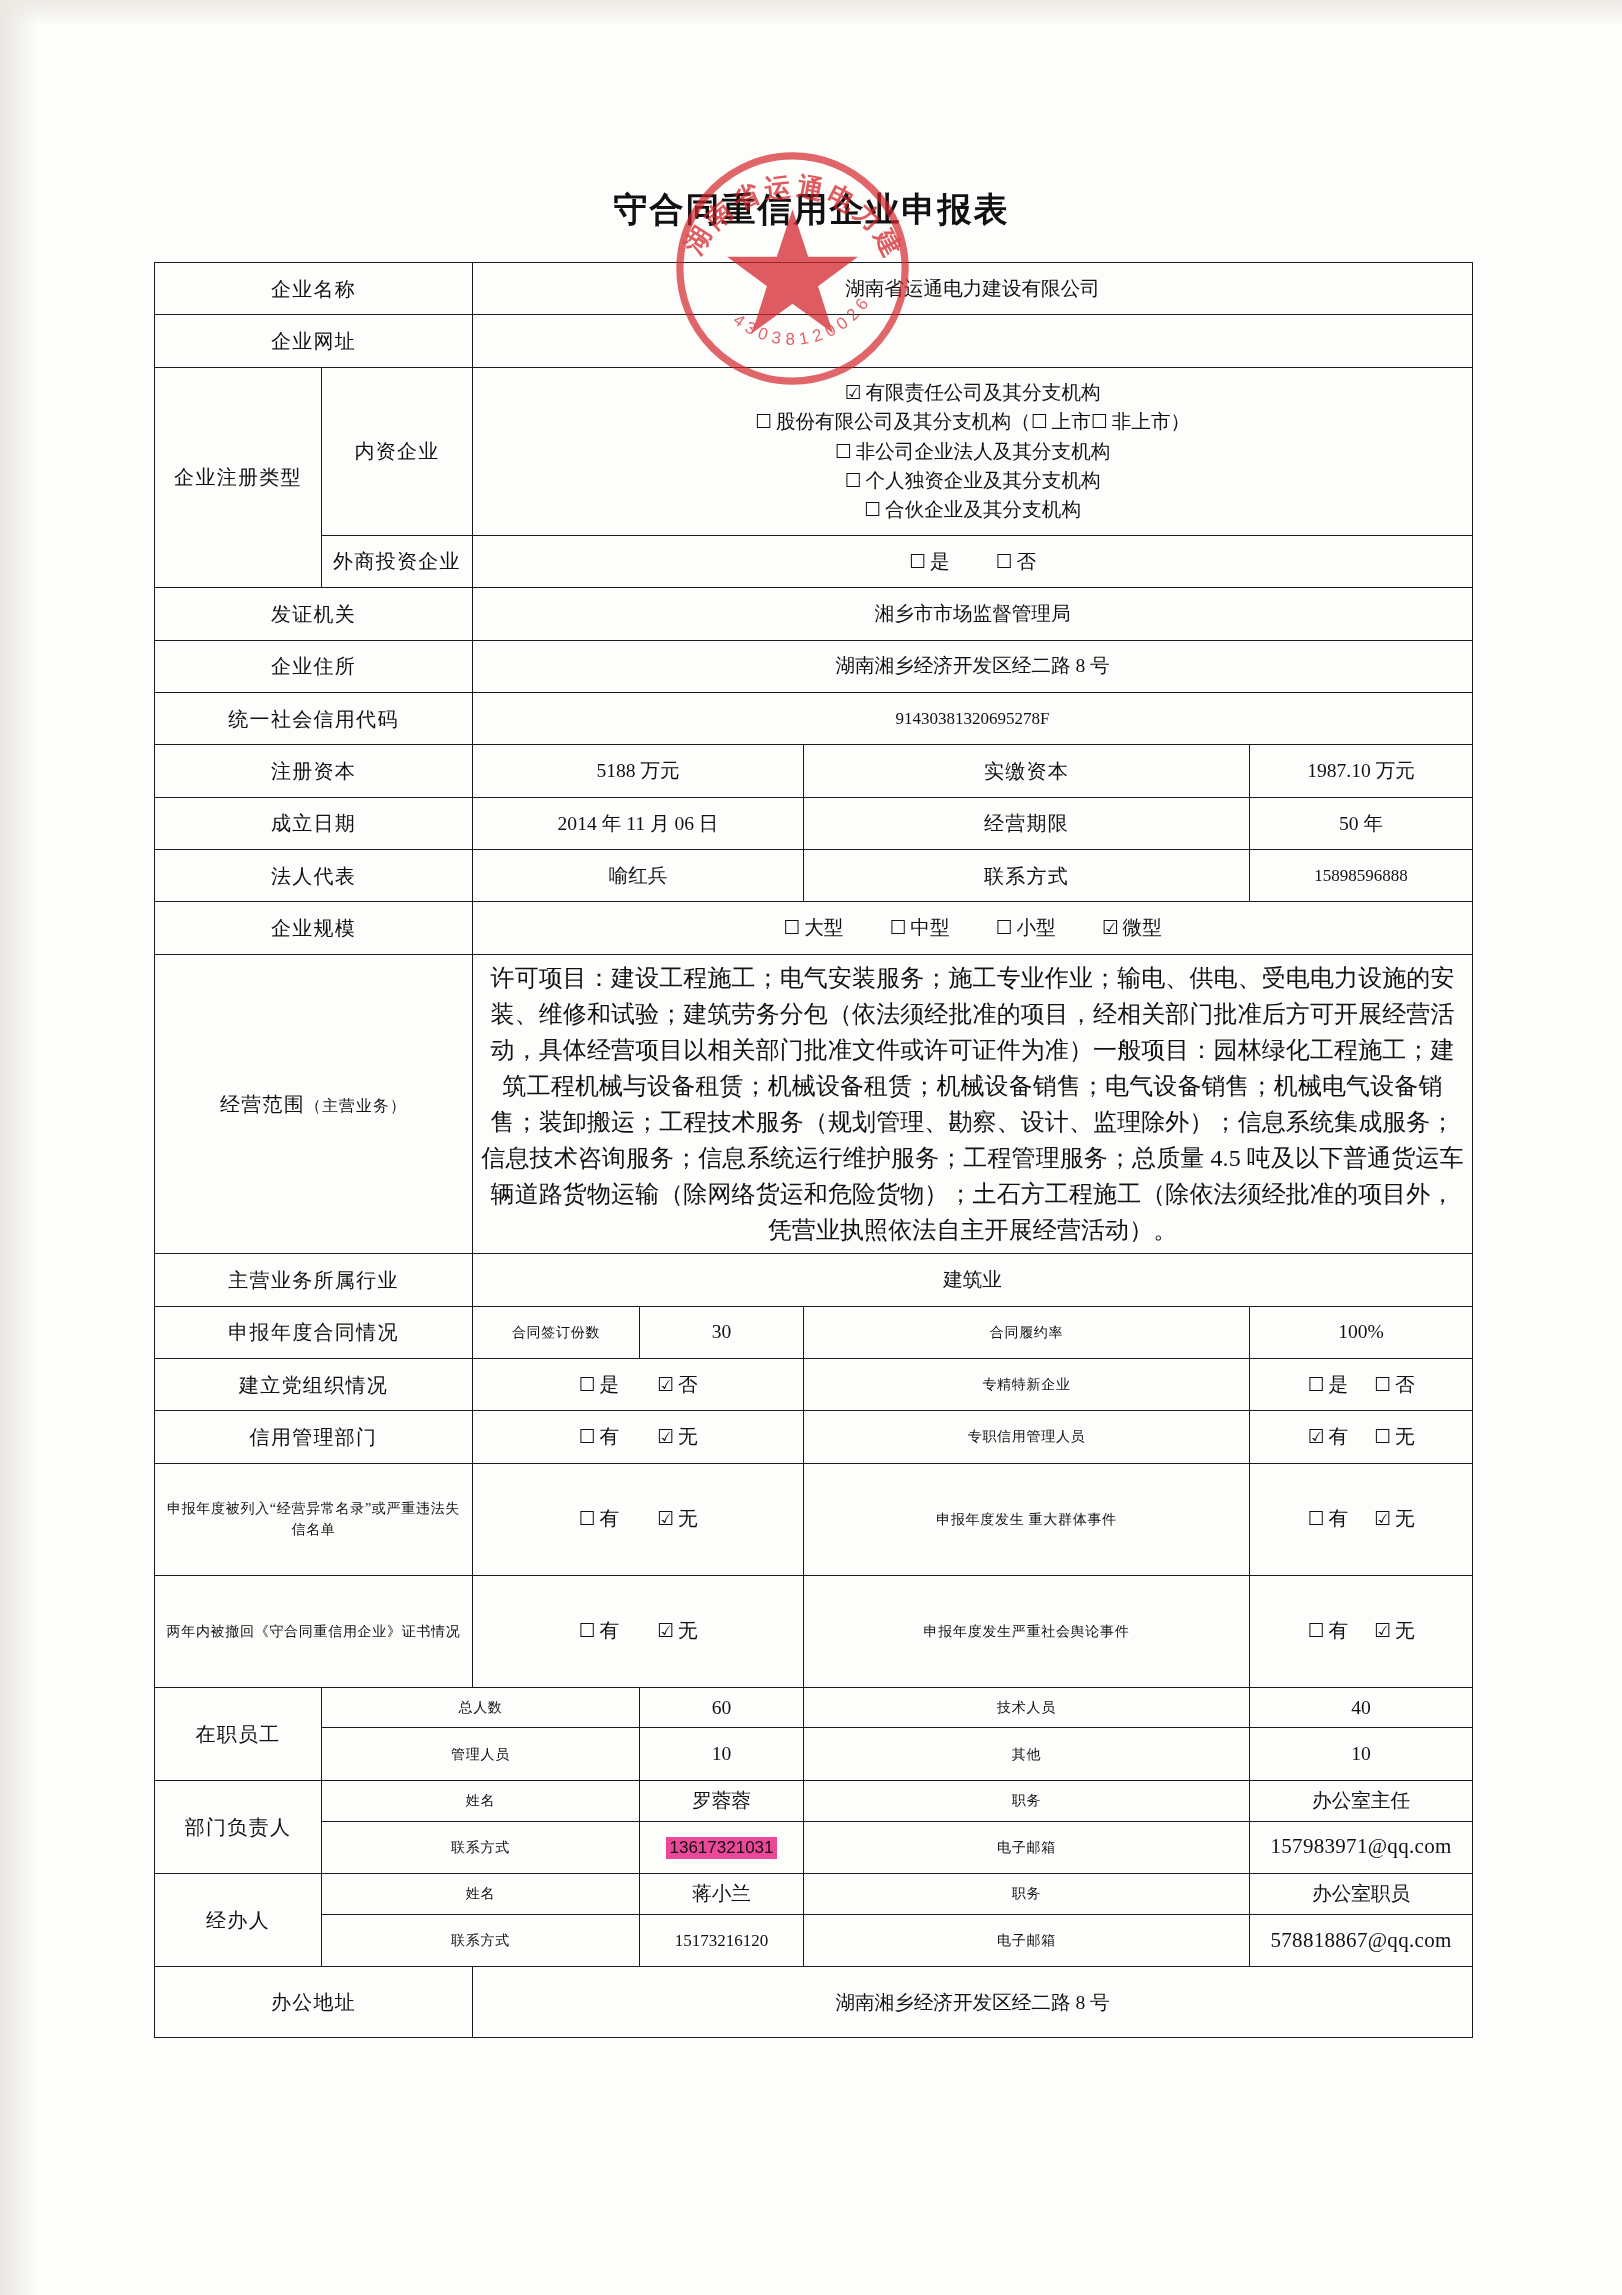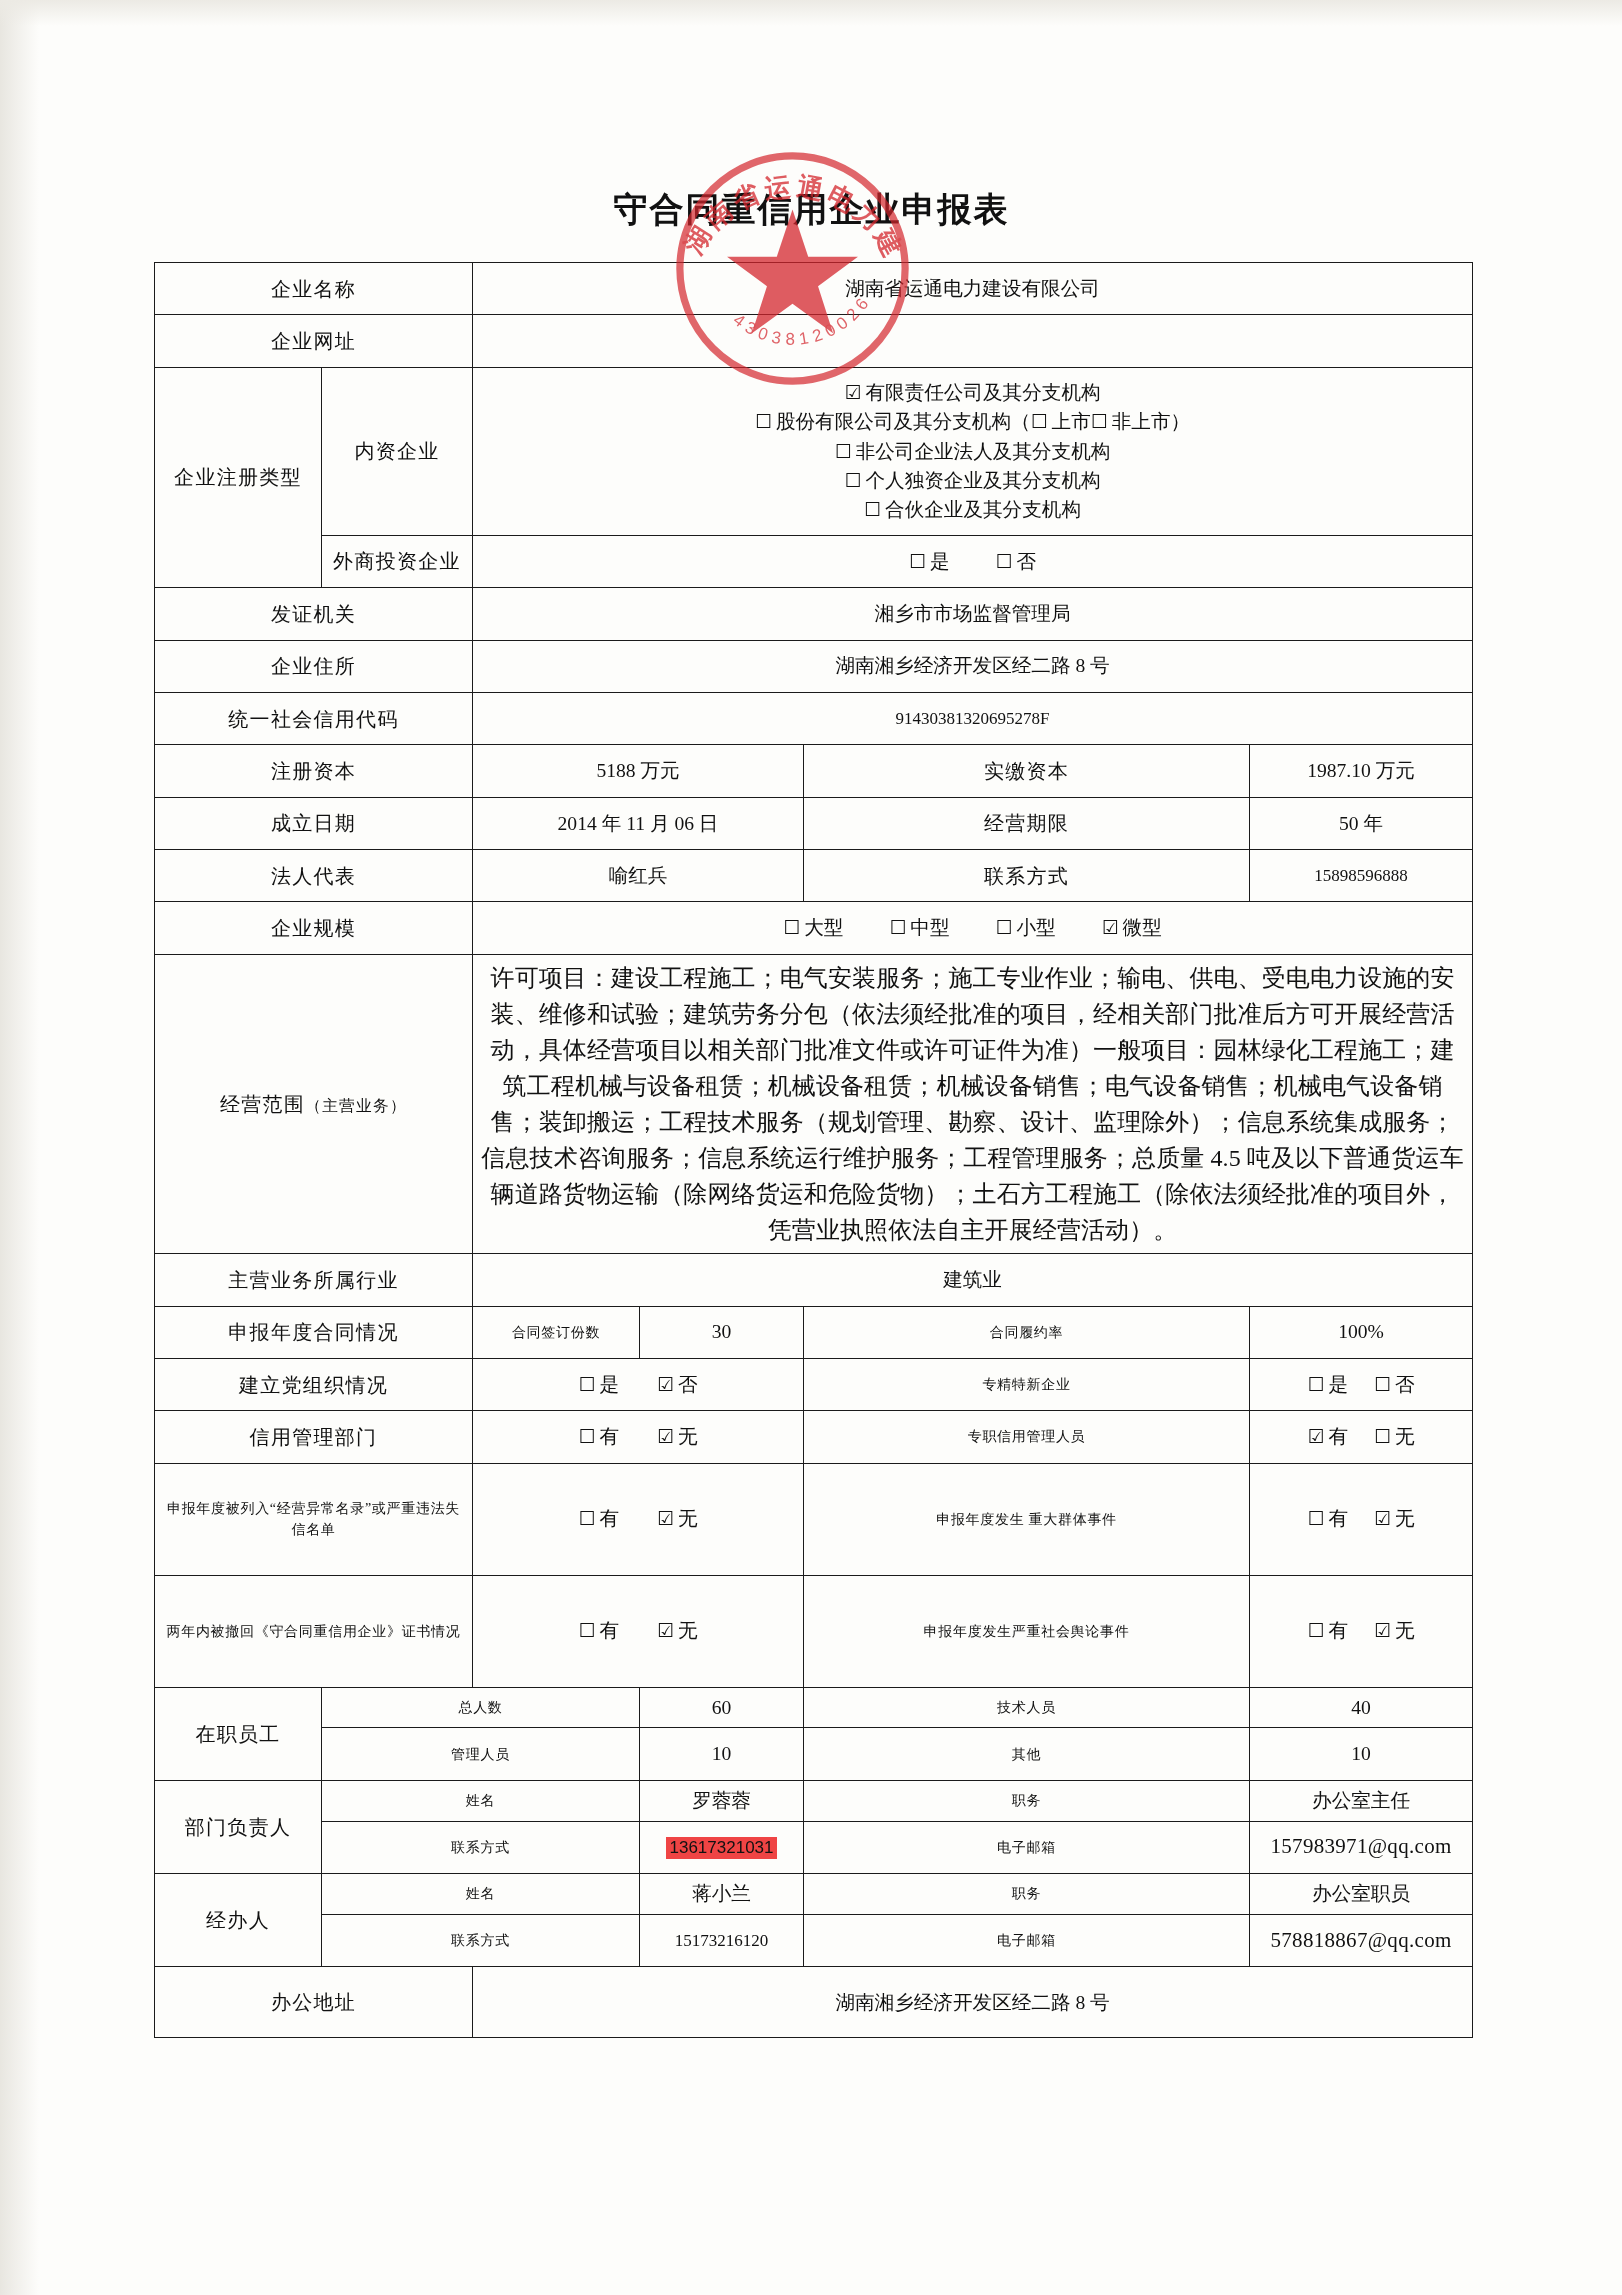--- a/index.html
+++ b/index.html
@@ -104,21 +104,21 @@
   }
   .chk {
     display: inline-block;
     font-family: "DejaVu Sans", sans-serif;
     font-size: 19px;
     margin-right: 3.9px;
   }
   .opt-row { display: flex; justify-content: center; gap: 46px; }
   .sub { font-size: 15.7px; }
   .hl {
-    background: #ef4444;
+    background: #ec4899;
     padding: 1.3px 3.9px;
   }
   .mono { font-family: "Liberation Sans","DejaVu Sans",sans-serif; font-size: 17px; }
   .email { font-family: "Liberation Sans","DejaVu Sans",sans-serif; font-size: 21px; letter-spacing: 0.3px;}
   .tall { height: 98px; }
   .row-h { height: 41px; }
   .scope-cell { height: 262px; }
 </style>
 </head>
 <body>

